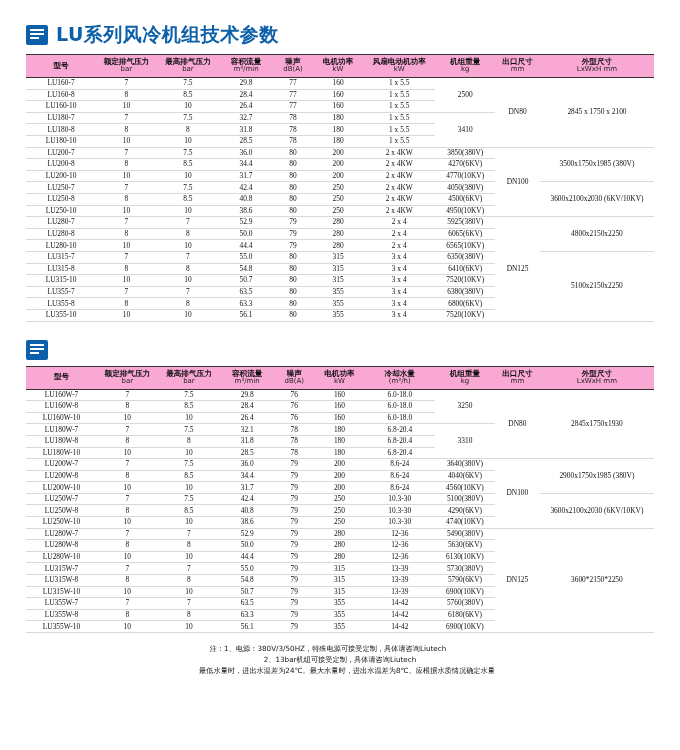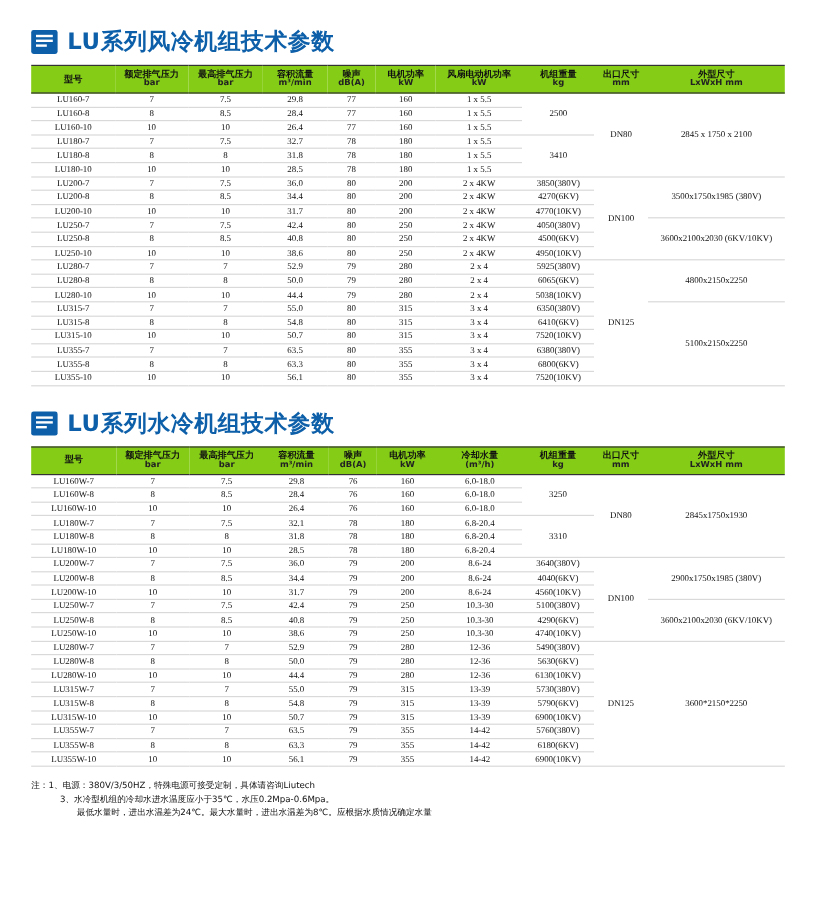--- a/index.html
+++ b/index.html
@@ -36,30 +36,30 @@
     text-align:center;vertical-align:middle;
     padding:1px 1px;
     border-bottom:1px solid #d9d9d9;
     white-space:nowrap;
   }
   table.spec thead th{
     border-bottom:1.4px solid #333;
     border-top:1.4px solid #333;
     font-weight:bold;font-size:7.6px;
     padding:3px 1px 3px 1px;
-    background:#84cc16;
+    background:#f9a8d4;
   }
-  table.spec thead th .unit{display:block;font-weight:bold;font-size:7px;color:#222;}
+  table.spec thead th .unit{display:block;font-weight:normal;font-size:7px;color:#222;}
   table.spec thead th .main{display:block;}
   td.model{font-size:7.4px;}
   tbody tr{height:11.6px;font-family:Liberation Serif, serif;}
 
   
   .notes{
-    margin:10px 26px 0 26px;font-size:7.2px;line-height:1.55;color:#111;
+    margin:10px 26px 0 26px;font-size:7.2px;line-height:1.55;color:#111;text-align:center;
   }
   .notes .row{display:block;}
   .sp2{height:18px;}
   .toppad{height:22px;}
 </style>
 </head>
 <body>
 
 <div class="page">
 
@@ -263,21 +263,21 @@
           <td>6065(6KV)</td>
         </tr>
         <tr>
           <td class="model">LU280-10</td>
           <td>10</td>
           <td>10</td>
           <td>44.4</td>
           <td>79</td>
           <td>280</td>
           <td>2 x 4</td>
-          <td>5038(10KV)</td>
+          <td>6565(10KV)</td>
         </tr>
         <tr>
           <td class="model">LU315-7</td>
           <td>7</td>
           <td>7</td>
           <td>55.0</td>
           <td>80</td>
           <td>315</td>
           <td>3 x 4</td>
           <td>6350(380V)</td>
@@ -337,21 +337,20 @@
   </table>
 
   <div class="sp2"></div>
 
   <div class="section-head">
     <span class="head-icon">
       <span class="bar b1"></span>
         <span class="bar b2"></span>
         <span class="bar b3"></span>
     </span>
-    <span class="head-title">LU系列水冷机组技术参数</span>
   </div>
 
   <table class="spec" id="table-1">
     <thead>
         <tr>
           <th style="width: 72px;">
             <span class="main">型号</span>
           </th>
           <th style="width: 60px;">
             <span class="main">额定排气压力</span>
@@ -603,17 +602,17 @@
           <td>79</td>
           <td>355</td>
           <td>14-42</td>
           <td>6900(10KV)</td>
         </tr>
       </tbody>
   </table>
 
   <div class="notes">
     <span class="row">注：1、电源：380V/3/50HZ，特殊电源可接受定制，具体请咨询Liutech</span>
-    <span class="row" style="padding-left:24px">3、水冷型机组的冷却水进水温度应小于35℃，水压0.2Mpa-0.6Mpa。</span>
+    <span class="row" style="padding-left:24px">2、13bar机组可接受定制，具体请咨询Liutech</span>
     <span class="row" style="padding-left:38px">最低水量时，进出水温差为24℃。最大水量时，进出水温差为8℃。应根据水质情况确定水量</span>
   </div>
 
 </div>
 
 </body></html>

